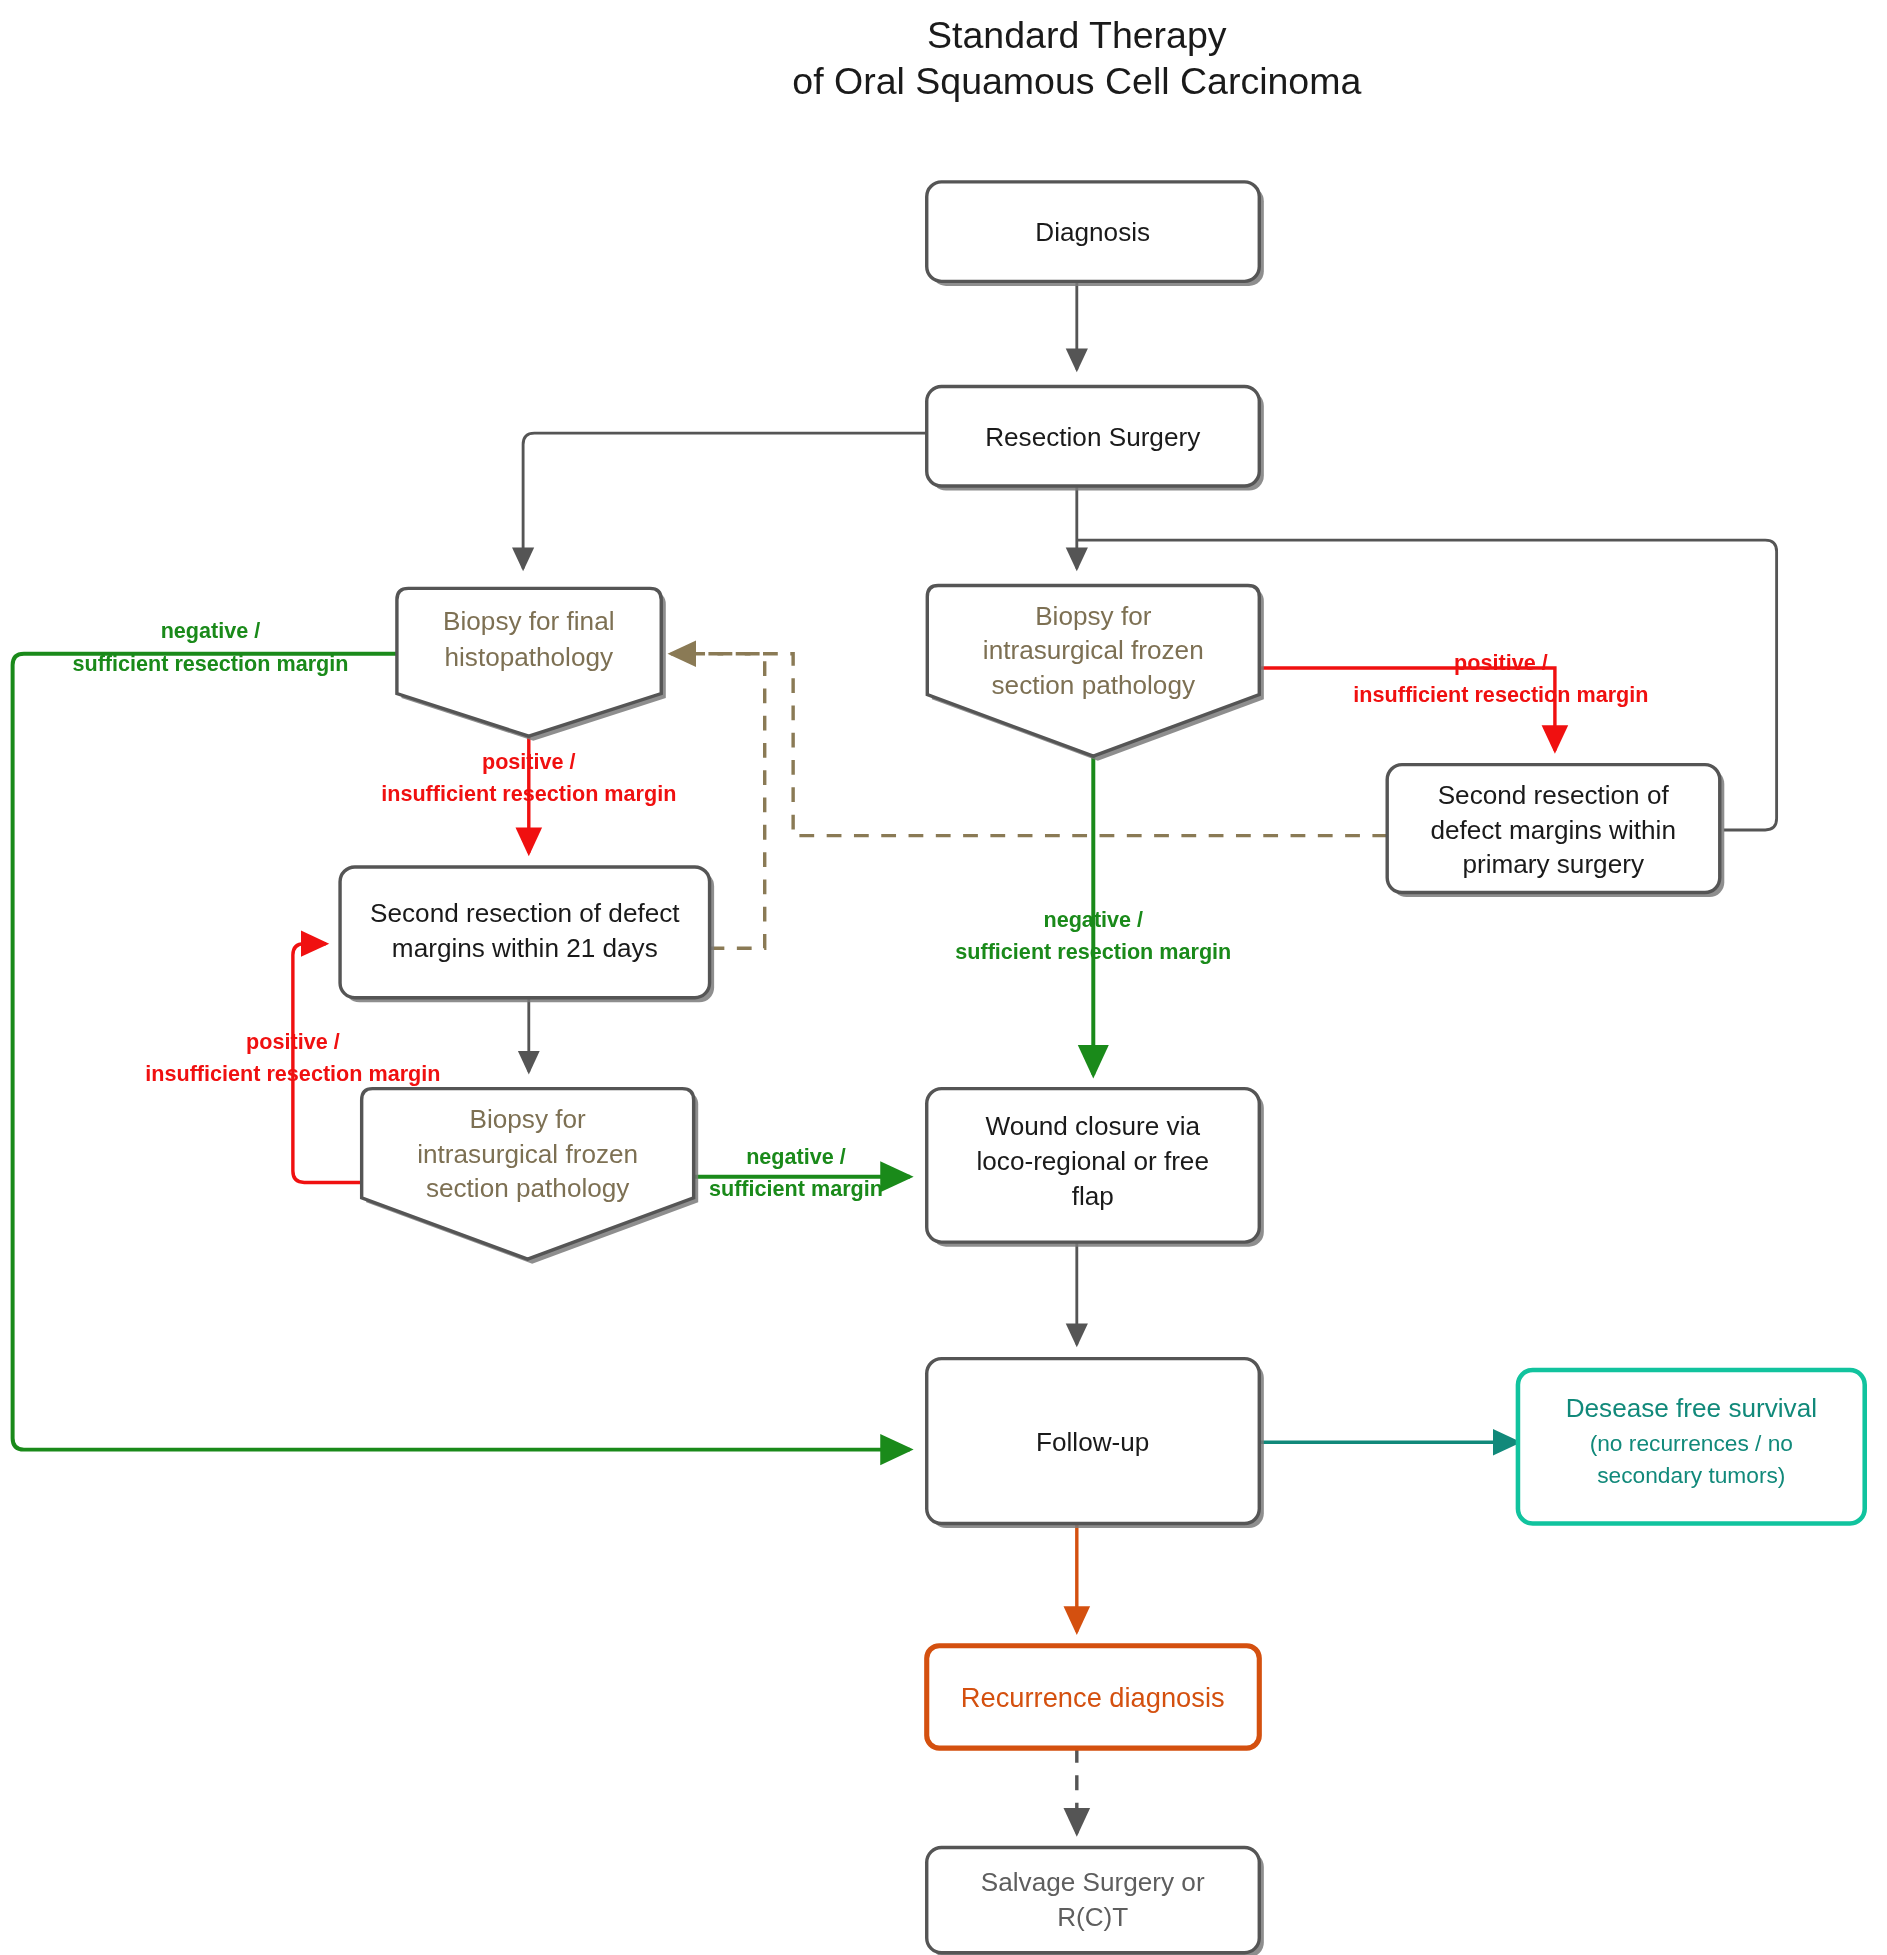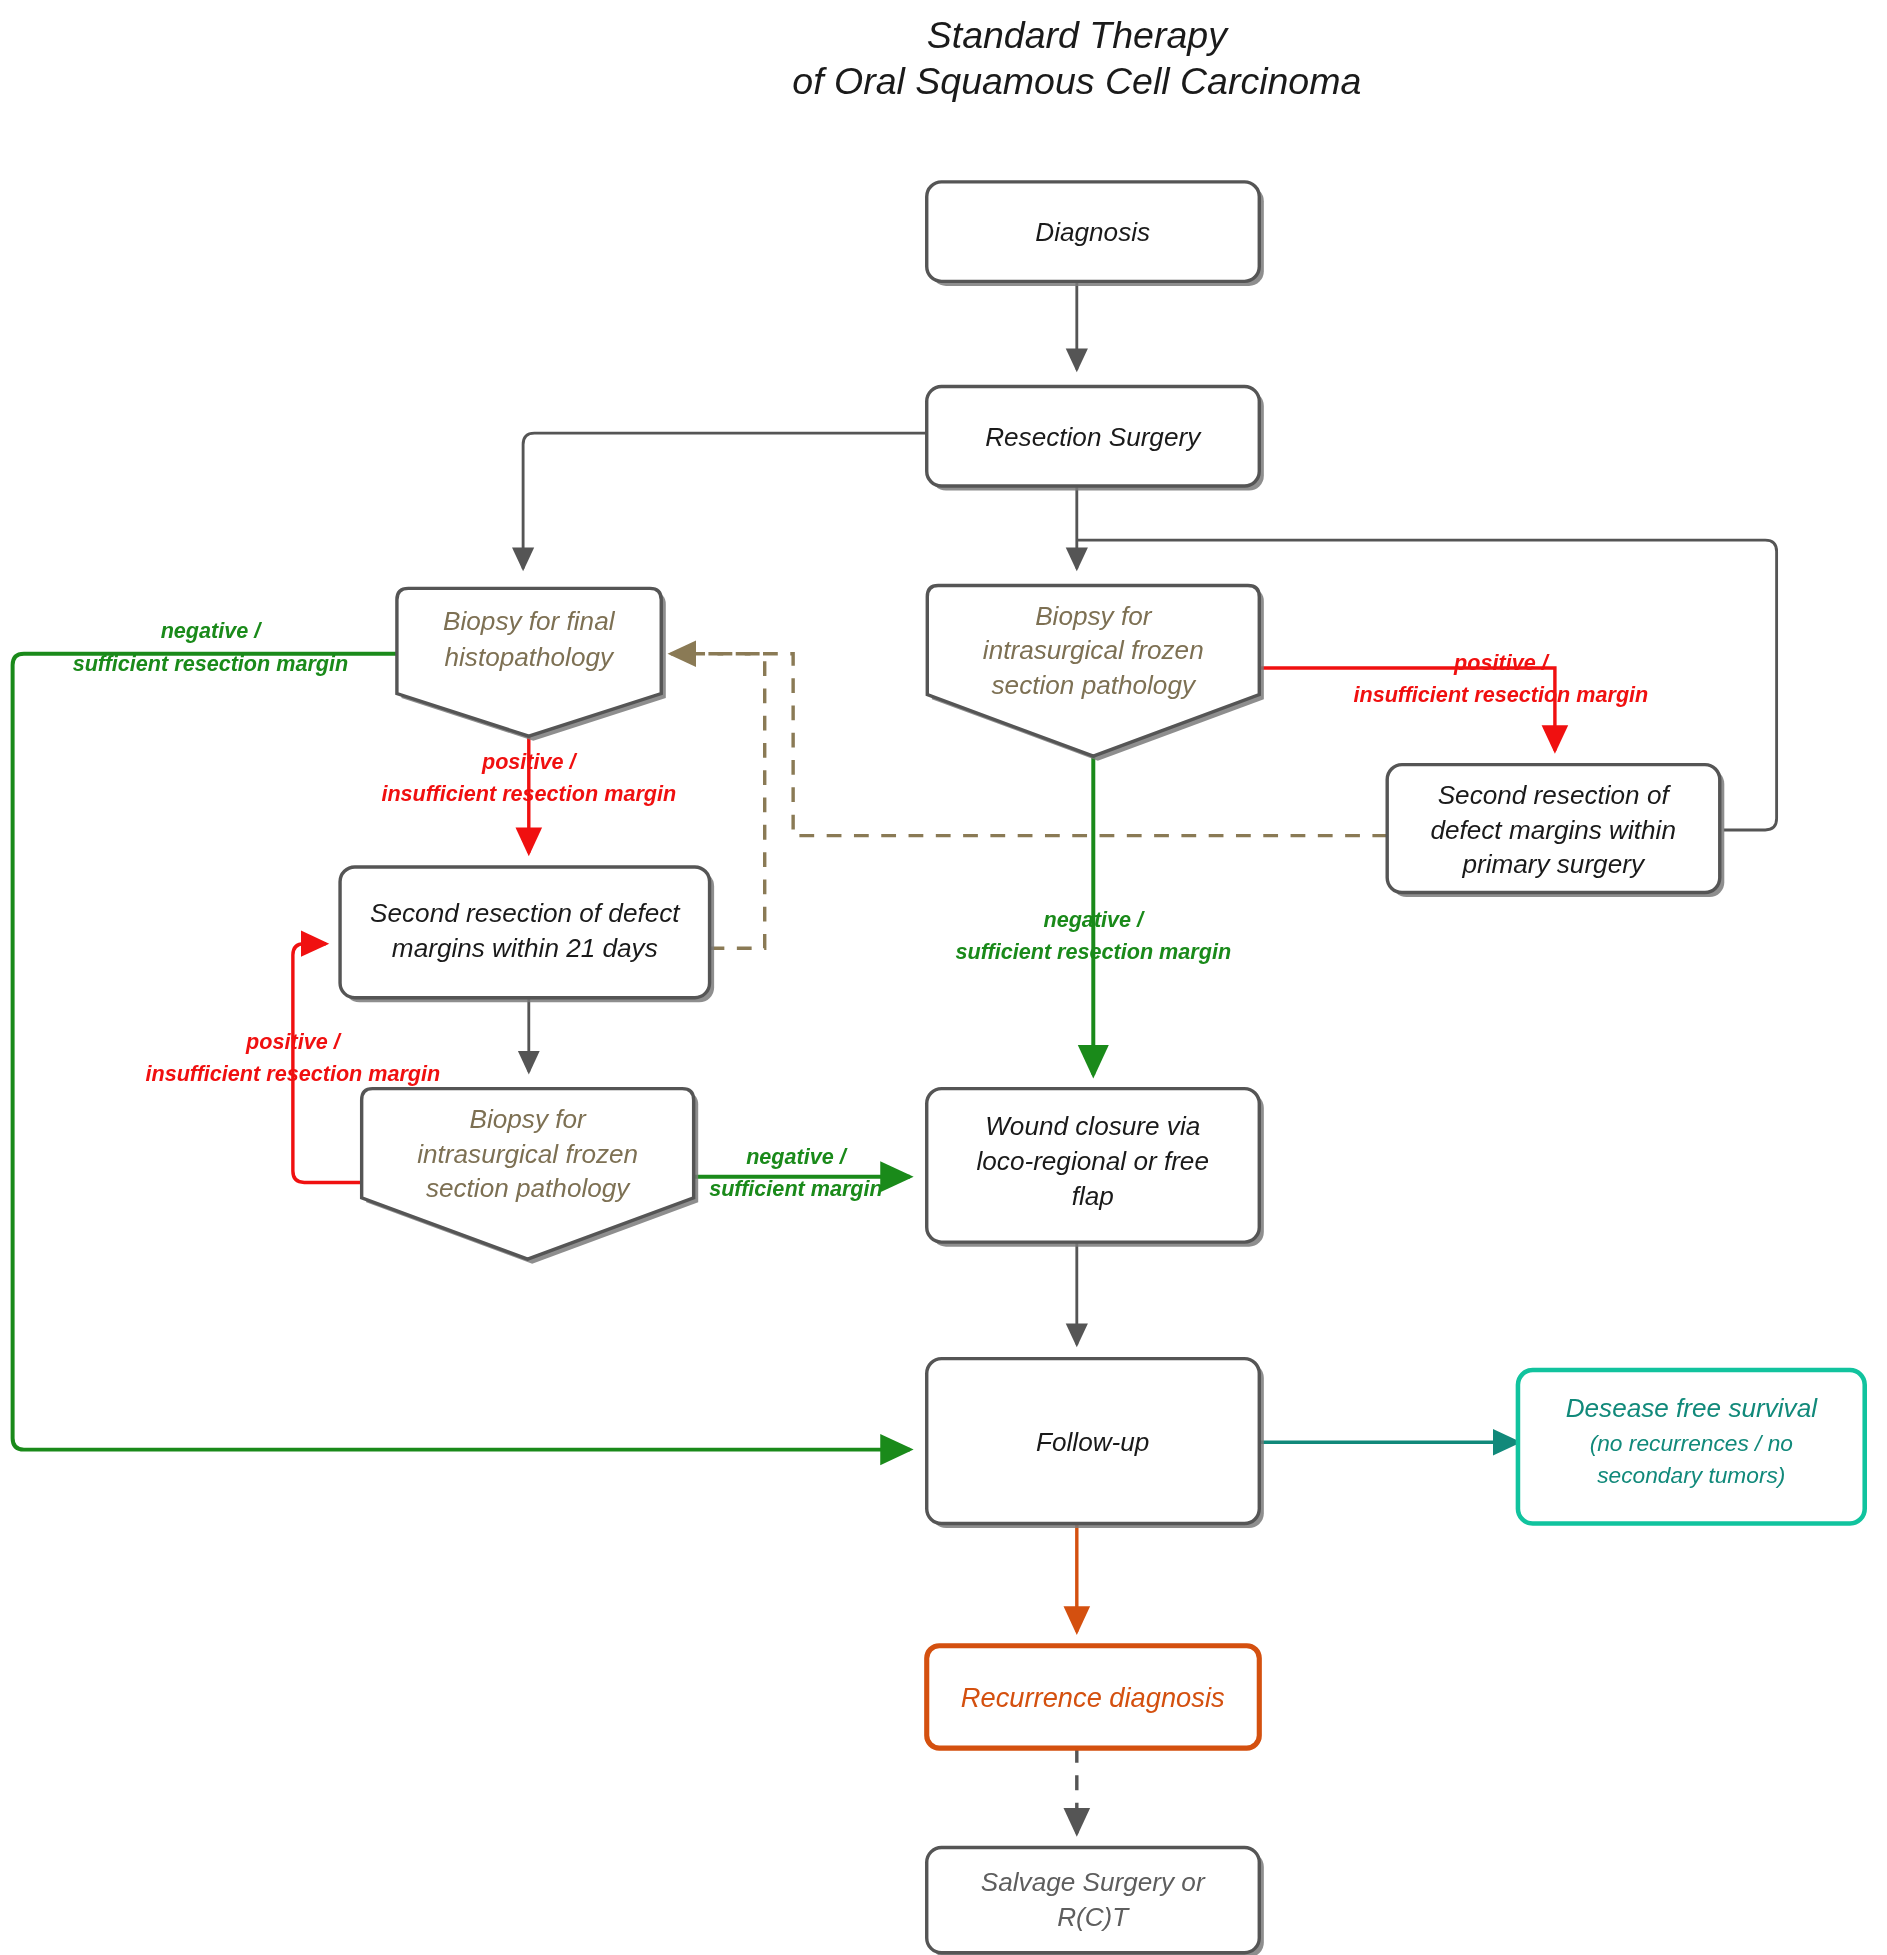--- a/index.html
+++ b/index.html
@@ -1,21 +1,21 @@
 <!DOCTYPE html>
 <html style="font-size:9px"><head>
 <meta charset="utf-8">
 <style>
   html,body{margin:0;padding:0;background:#ffffff;}
   body{
     width:1887px;height:1955px;
     font-family:"Liberation Sans", sans-serif;
     overflow:hidden;
   }
-  #stage{position:relative;width:1887px;height:1463px;background:#fff;font-style:italic;}
+  #stage{position:relative;width:1887px;height:1463px;background:#fff;}
   svg#flow{position:absolute;inset:0;width:1887px;height:1955px;display:block;}
 
   .node-box{fill:#ffffff;stroke:#555555;stroke-width:6;}
   .node-shadow{fill:#7a7a7a;opacity:.85;}
   .node-text{font-family:"Liberation Sans",sans-serif;font-size:46px;fill:#1a1a1a;text-anchor:middle;}
   .node-text.biopsy{fill:#7d7053;}
   .node-text.muted{fill:#5e5e5e;}
   .node-text.teal{fill:#11897a;}
   .node-text.teal-small{fill:#11897a;font-size:40px;}
   .node-text.orange{fill:#d4500f;font-size:48px;}

